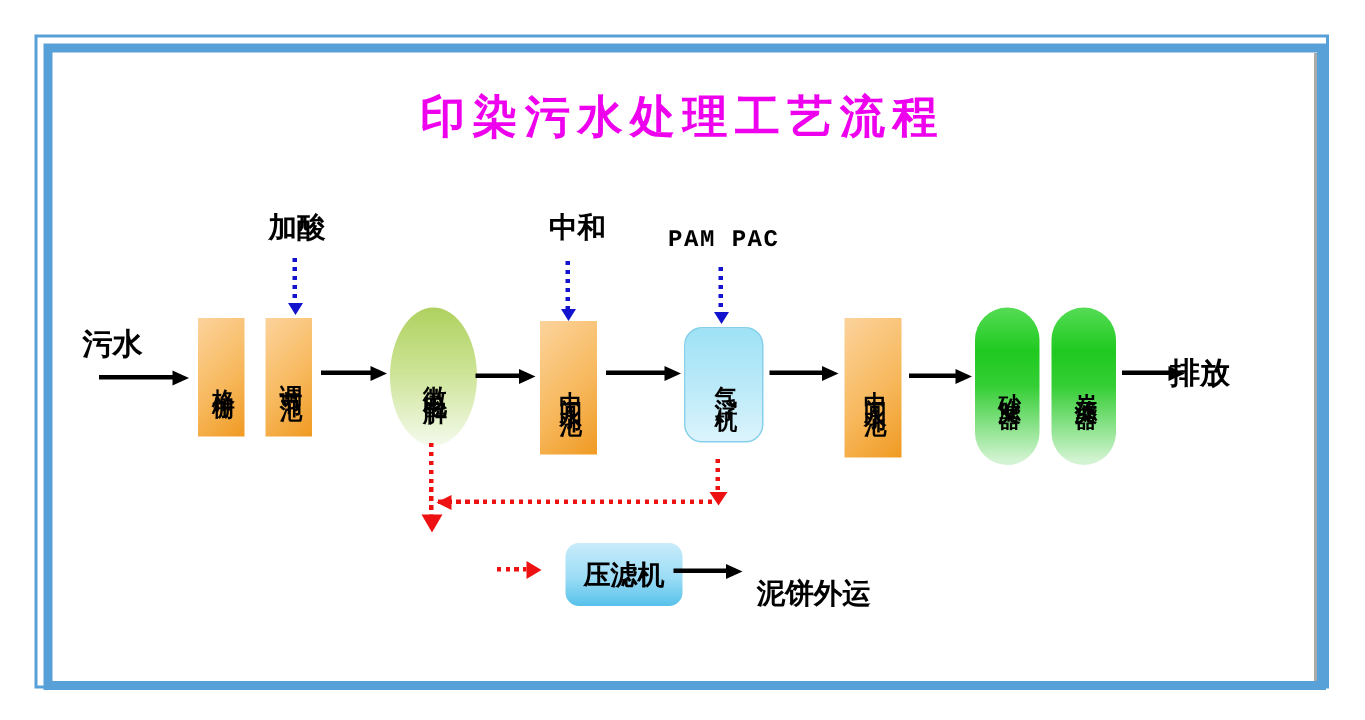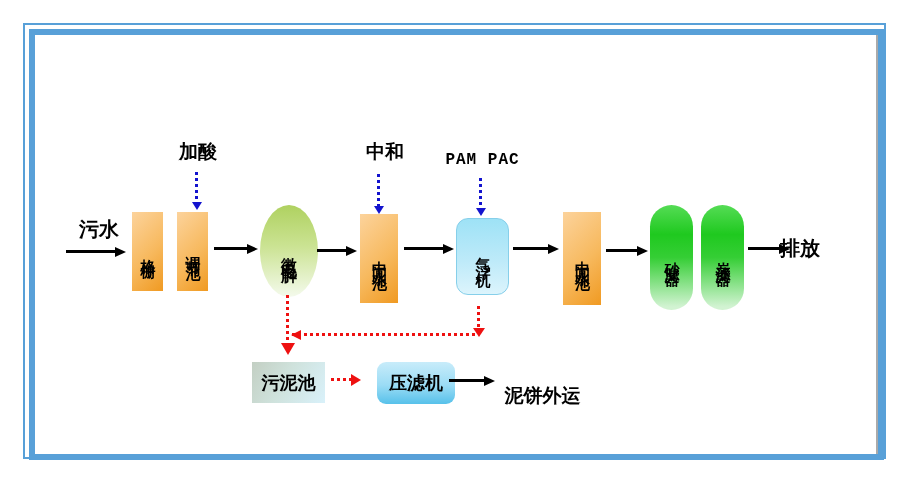--- a/index.html
+++ b/index.html
@@ -103,30 +103,31 @@
   }
 </style>
 </head>
 <body>
 
 <div id="stage">
 
   <div class="frame-outer"></div>
   <div class="frame-inner"></div>
 
+  <div class="title">印染污水处理工艺流程</div>
 
   <div class="lbl lbl19" style="left:158px;top:139px;width:80px;text-align:center;">加酸</div>
   <div class="lbl pam" style="left:430px;top:151px;width:105px;font-weight:bold;">PAM PAC</div>
   <div class="lbl lbl19" style="left:345px;top:139px;width:80px;">中和</div>
 
   <div class="bdv" style="left:195px;top:172px;height:30px;"></div>
   <div class="bdv" style="left:377px;top:174px;height:32px;"></div>
   <div class="bdv" style="left:479px;top:178px;height:30px;"></div>
 
-  <div class="lbl lbl20" style="left:72px;top:216px;width:54px;">污水</div>
+  <div class="lbl lbl20" style="left:48px;top:216px;width:54px;">污水</div>
   <div class="ah" style="left:66px;top:250px;width:50px;"></div>
 
   <div class="node orangebox" style="left:132px;top:212px;width:31px;height:79px;">
     <span class="vt">格栅</span>
   </div>
   <div class="node orangebox" style="left:177px;top:212px;width:31px;height:79px;">
     <span class="vt">调节池</span>
   </div>
 
   <div class="ah" style="left:214px;top:247px;width:34px;"></div>
@@ -162,23 +163,20 @@
     <span class="vt">炭滤器</span>
   </div>
 
   <div class="ah" style="left:748px;top:247px;width:32px;"></div>
   <div class="lbl lbl20" style="left:772px;top:235px;width:56px;">排放</div>
 
   <div class="rdv big" style="left:286px;top:295px;height:48px;"></div>
   <div class="rdv" style="left:477px;top:306px;height:22px;"></div>
   <div class="rdh" style="left:292px;top:333px;width:186px;"></div>
 
-  <div class="node sludgebox" style="left:252px;top:362px;width:73px;height:41px;">
-    <span class="lbl18" style="font-weight:bold;">污泥池</span>
-  </div>
 
   <div class="rdarrow" style="left:331px;top:378px;width:20px;"></div>
 
   <div class="node pressbox" style="left:365px;top:362px;width:78px;height:42px;">
     <span class="lbl18" style="font-weight:bold;">压滤机</span>
   </div>
 
   <div class="ah" style="left:449px;top:379px;width:36px;"></div>
   <div class="lbl lbl19" style="left:495px;top:368px;width:95px;margin-top:15px;">泥饼外运</div>
 

